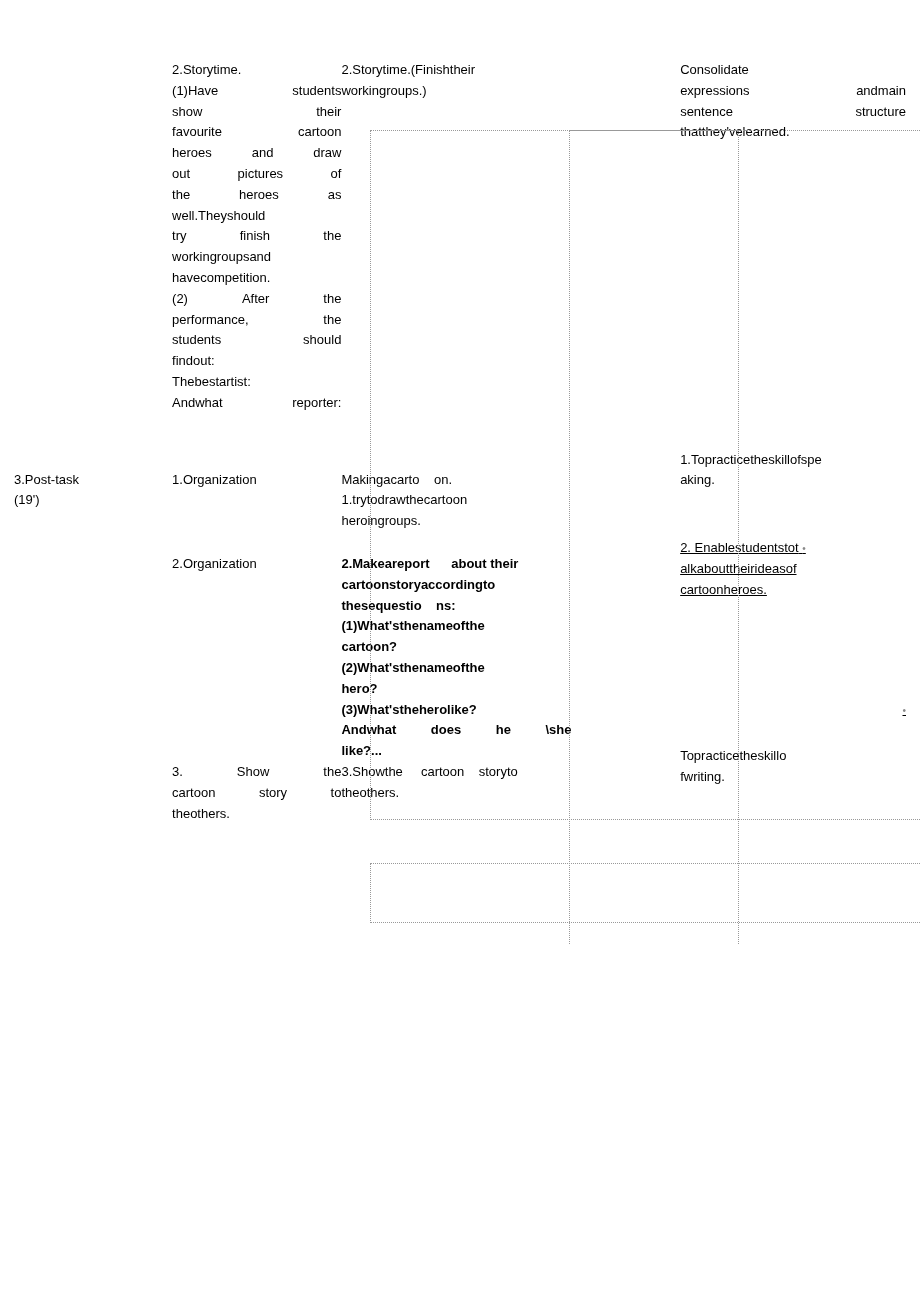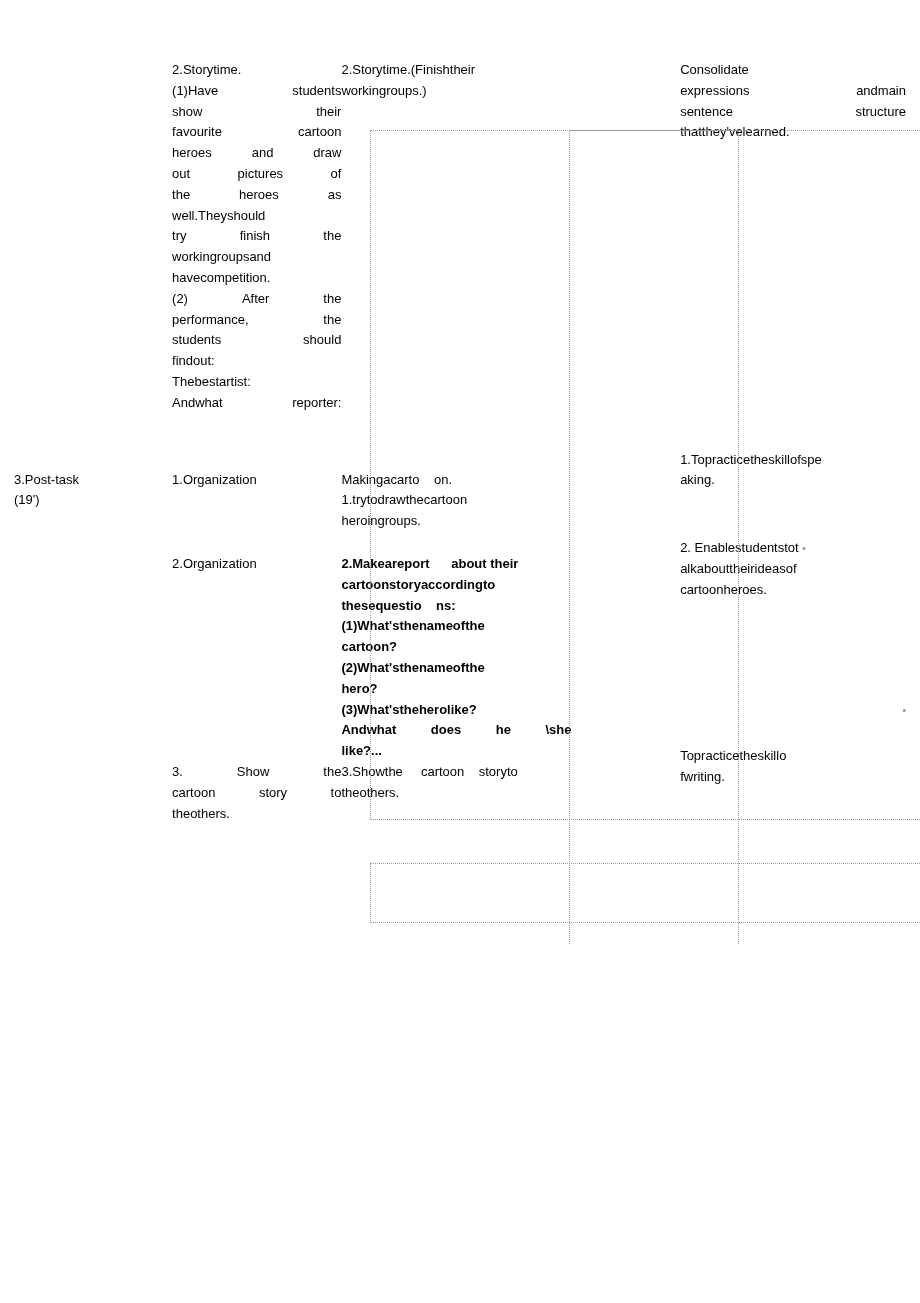--- a/index.html
+++ b/index.html
@@ -173,21 +173,21 @@
         <div>hero?</div>
         <div>(3)What'stheherolike?</div>
         <div class="justify-line" style="width:230px;">
           <span>Andwhat</span>
           <span>does</span>
           <span>he</span>
           <span>\she</span>
         </div>
         <div>like?...</div>
       </td>
-      <td class="col4" style="padding-top:6px;">
+      <td class="col4" style="padding-top:6px;text-decoration:underline;">
         <div><span>2. Enablestudentstot</span> <span class="dot">•</span></div>
         <div>alkabouttheirideasof</div>
         <div>cartoonheroes.</div>
         <div style="height:100px"></div>
         <div style="text-align:right;"><span class="dot">•</span></div>
       </td>
     </tr>
 
     <tr>
       <td class="col1"></td>

